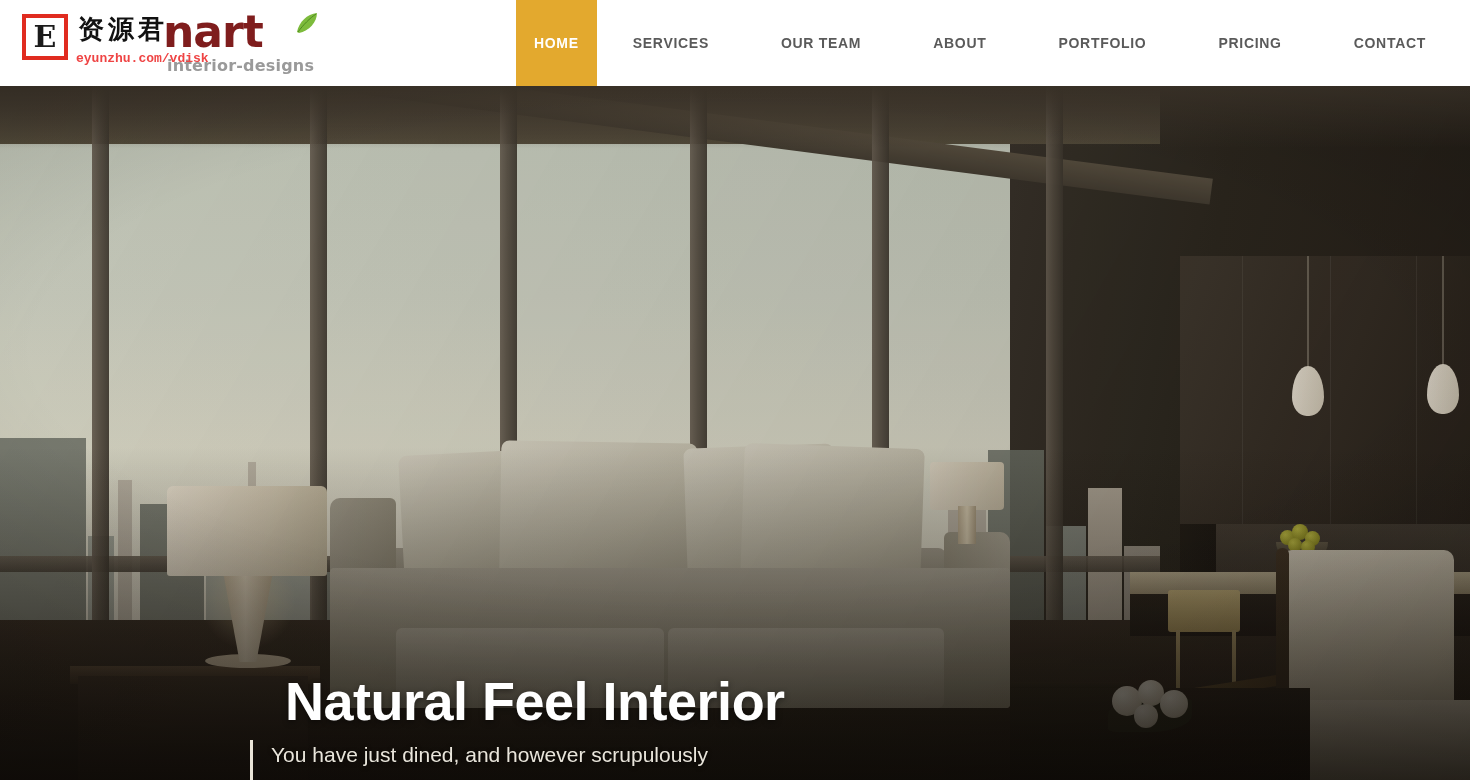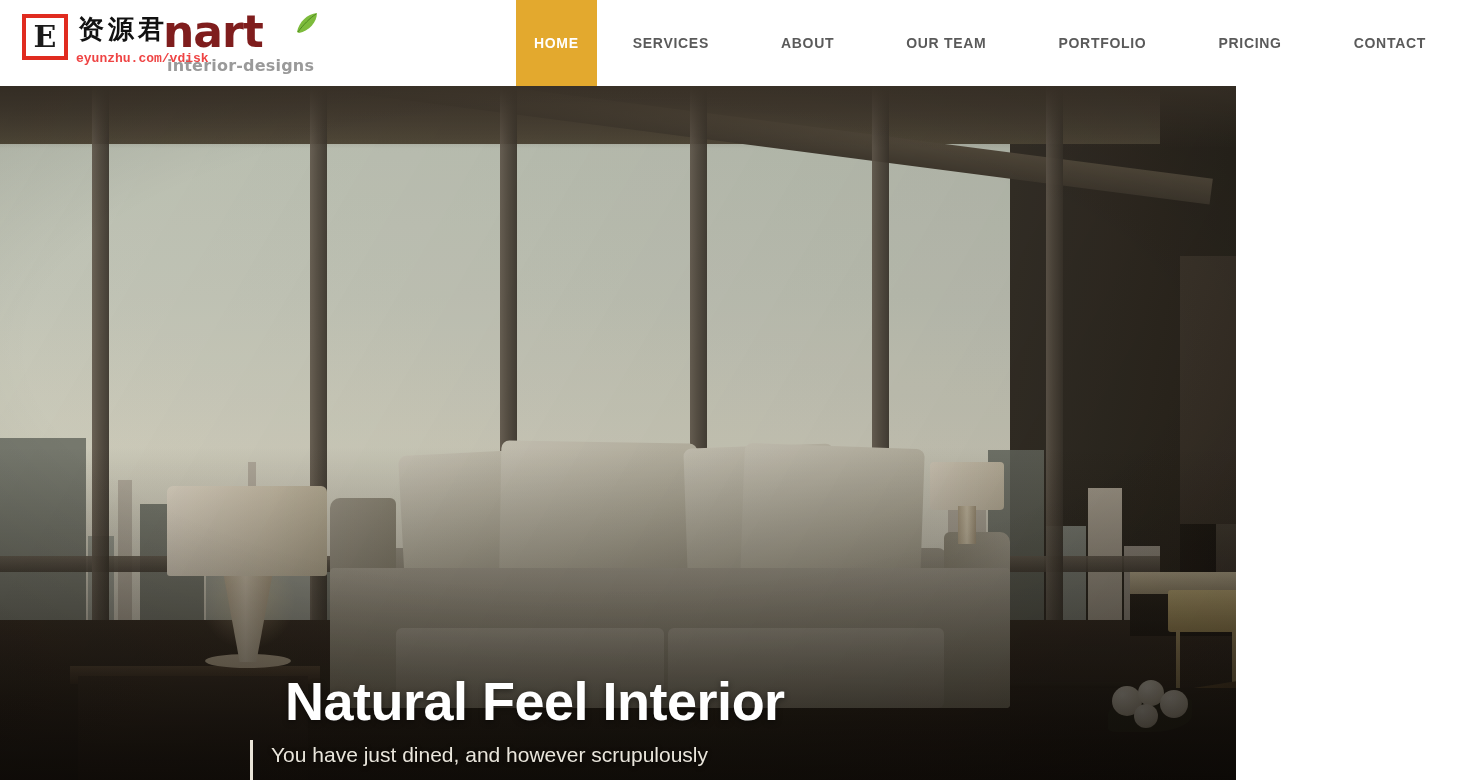--- a/index.html
+++ b/index.html
@@ -97,21 +97,21 @@
     background:#E3A92E;
     color:#ffffff;
     min-width:71px;
     padding:8px 18px;
   }
   .nav-item:last-child { padding-right:44px; }
 
   
   .hero {
     position:absolute; left:0; top:86px;
-    width:1236px; height:694px;
+    width:1470px; height:694px;
     overflow:hidden;
     background:#2c2620;
   }
   .hero-photo { position:absolute; inset:0; }
 
   
   .sky {
     position:absolute; left:0; top:0; width:1150px; height:600px;
     background:linear-gradient(#c6cec2 0%, #cfd4c8 35%, #dcdccd 62%, #e6e0d2 100%);
   }
@@ -394,22 +394,22 @@
       <svg class="brand-leaf" viewBox="0 0 24 22">
         <path d="M2 20 C4 10 12 2 22 1 C22 10 14 19 4 21 Z" fill="#7DBB3C"></path>
         <path d="M3 20 C8 13 15 6 21 2" stroke="#4E8A20" stroke-width="1" fill="none"></path>
       </svg>
       <div class="brand-tag">interior-designs</div>
     </div>
 
     <nav class="main-nav">
       <a class="nav-item active">HOME</a>
       <a class="nav-item">SERVICES</a>
+      <a class="nav-item">OUR TEAM</a>
       <a class="nav-item">ABOUT</a>
-      <a class="nav-item">OUR TEAM</a>
       <a class="nav-item">PORTFOLIO</a>
       <a class="nav-item">PRICING</a>
       <a class="nav-item">CONTACT</a>
     </nav>
 
     <div class="watermark">
       <div class="wm-badge">
         <span class="wm-badge-letter">E</span>
       </div>
       <div class="wm-cn">资源君</div>

